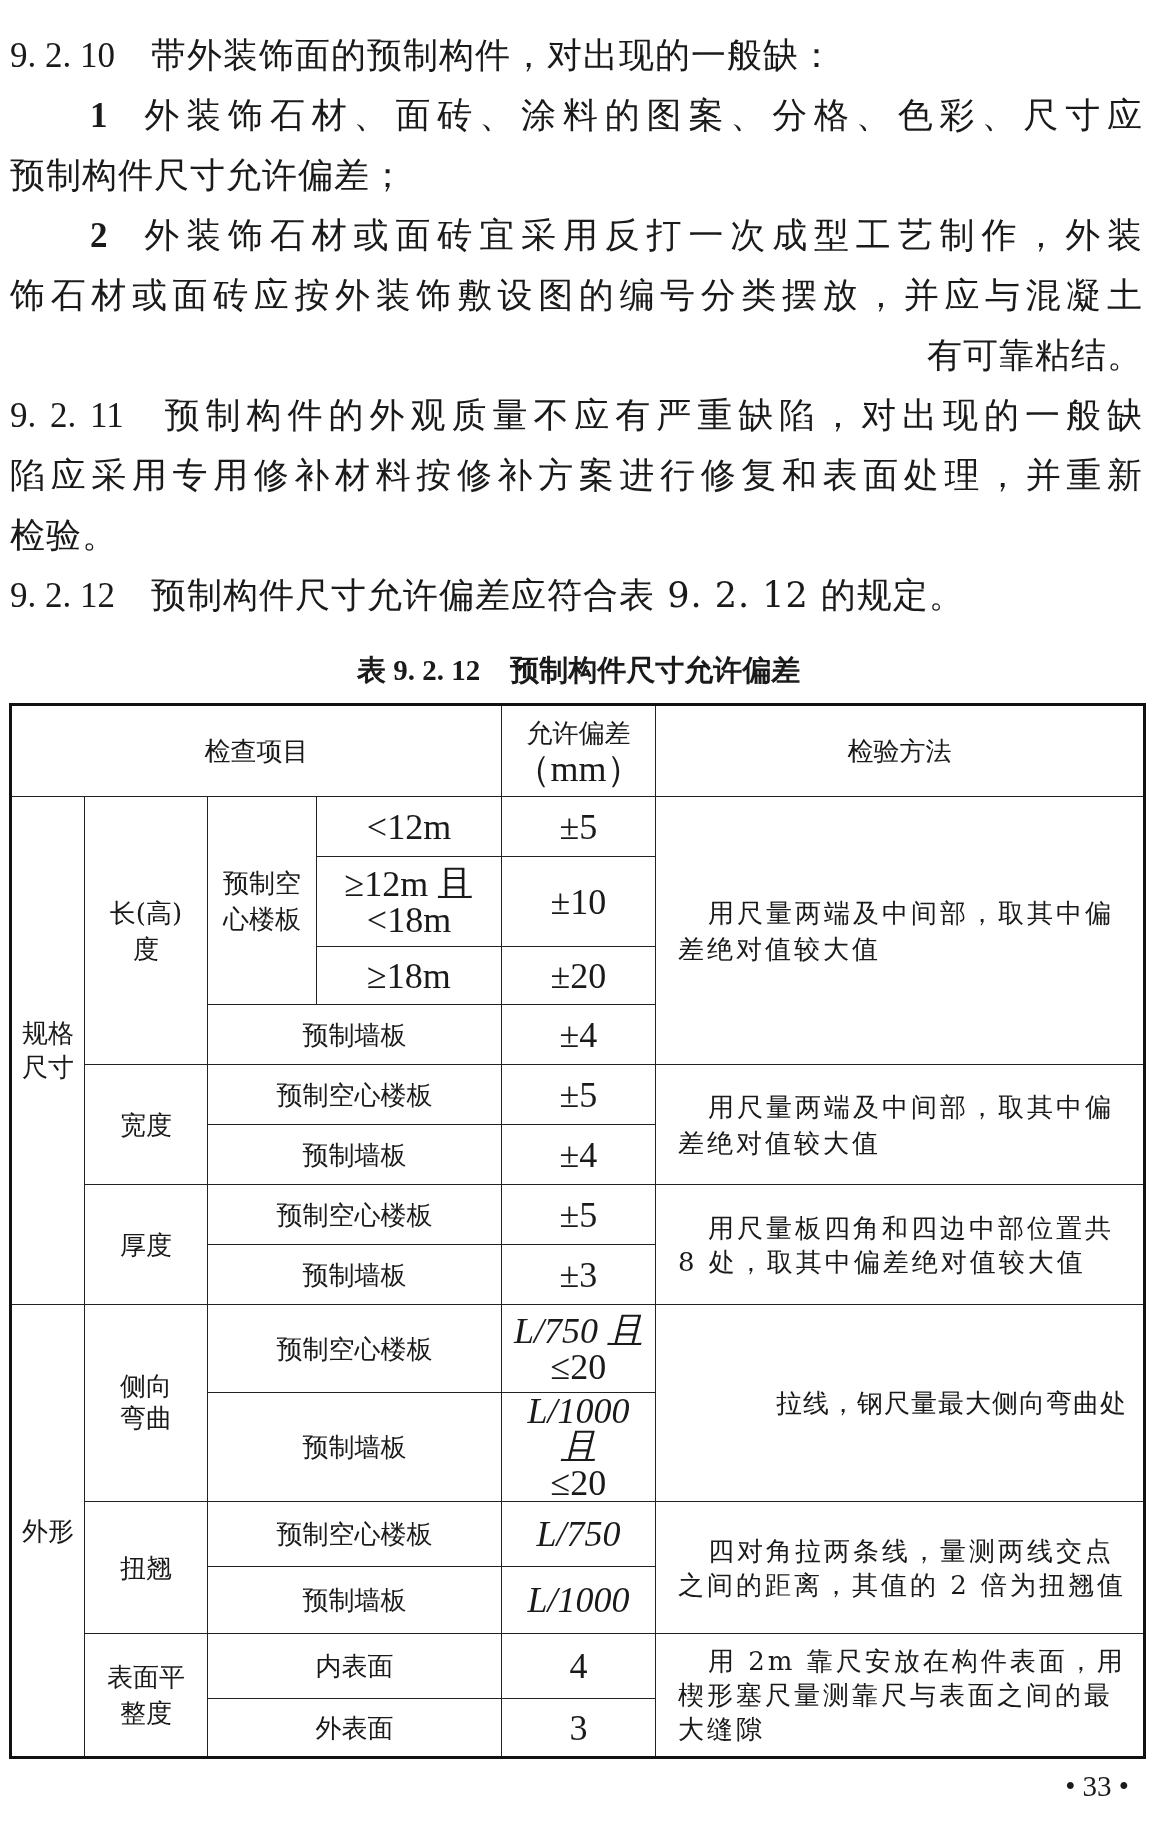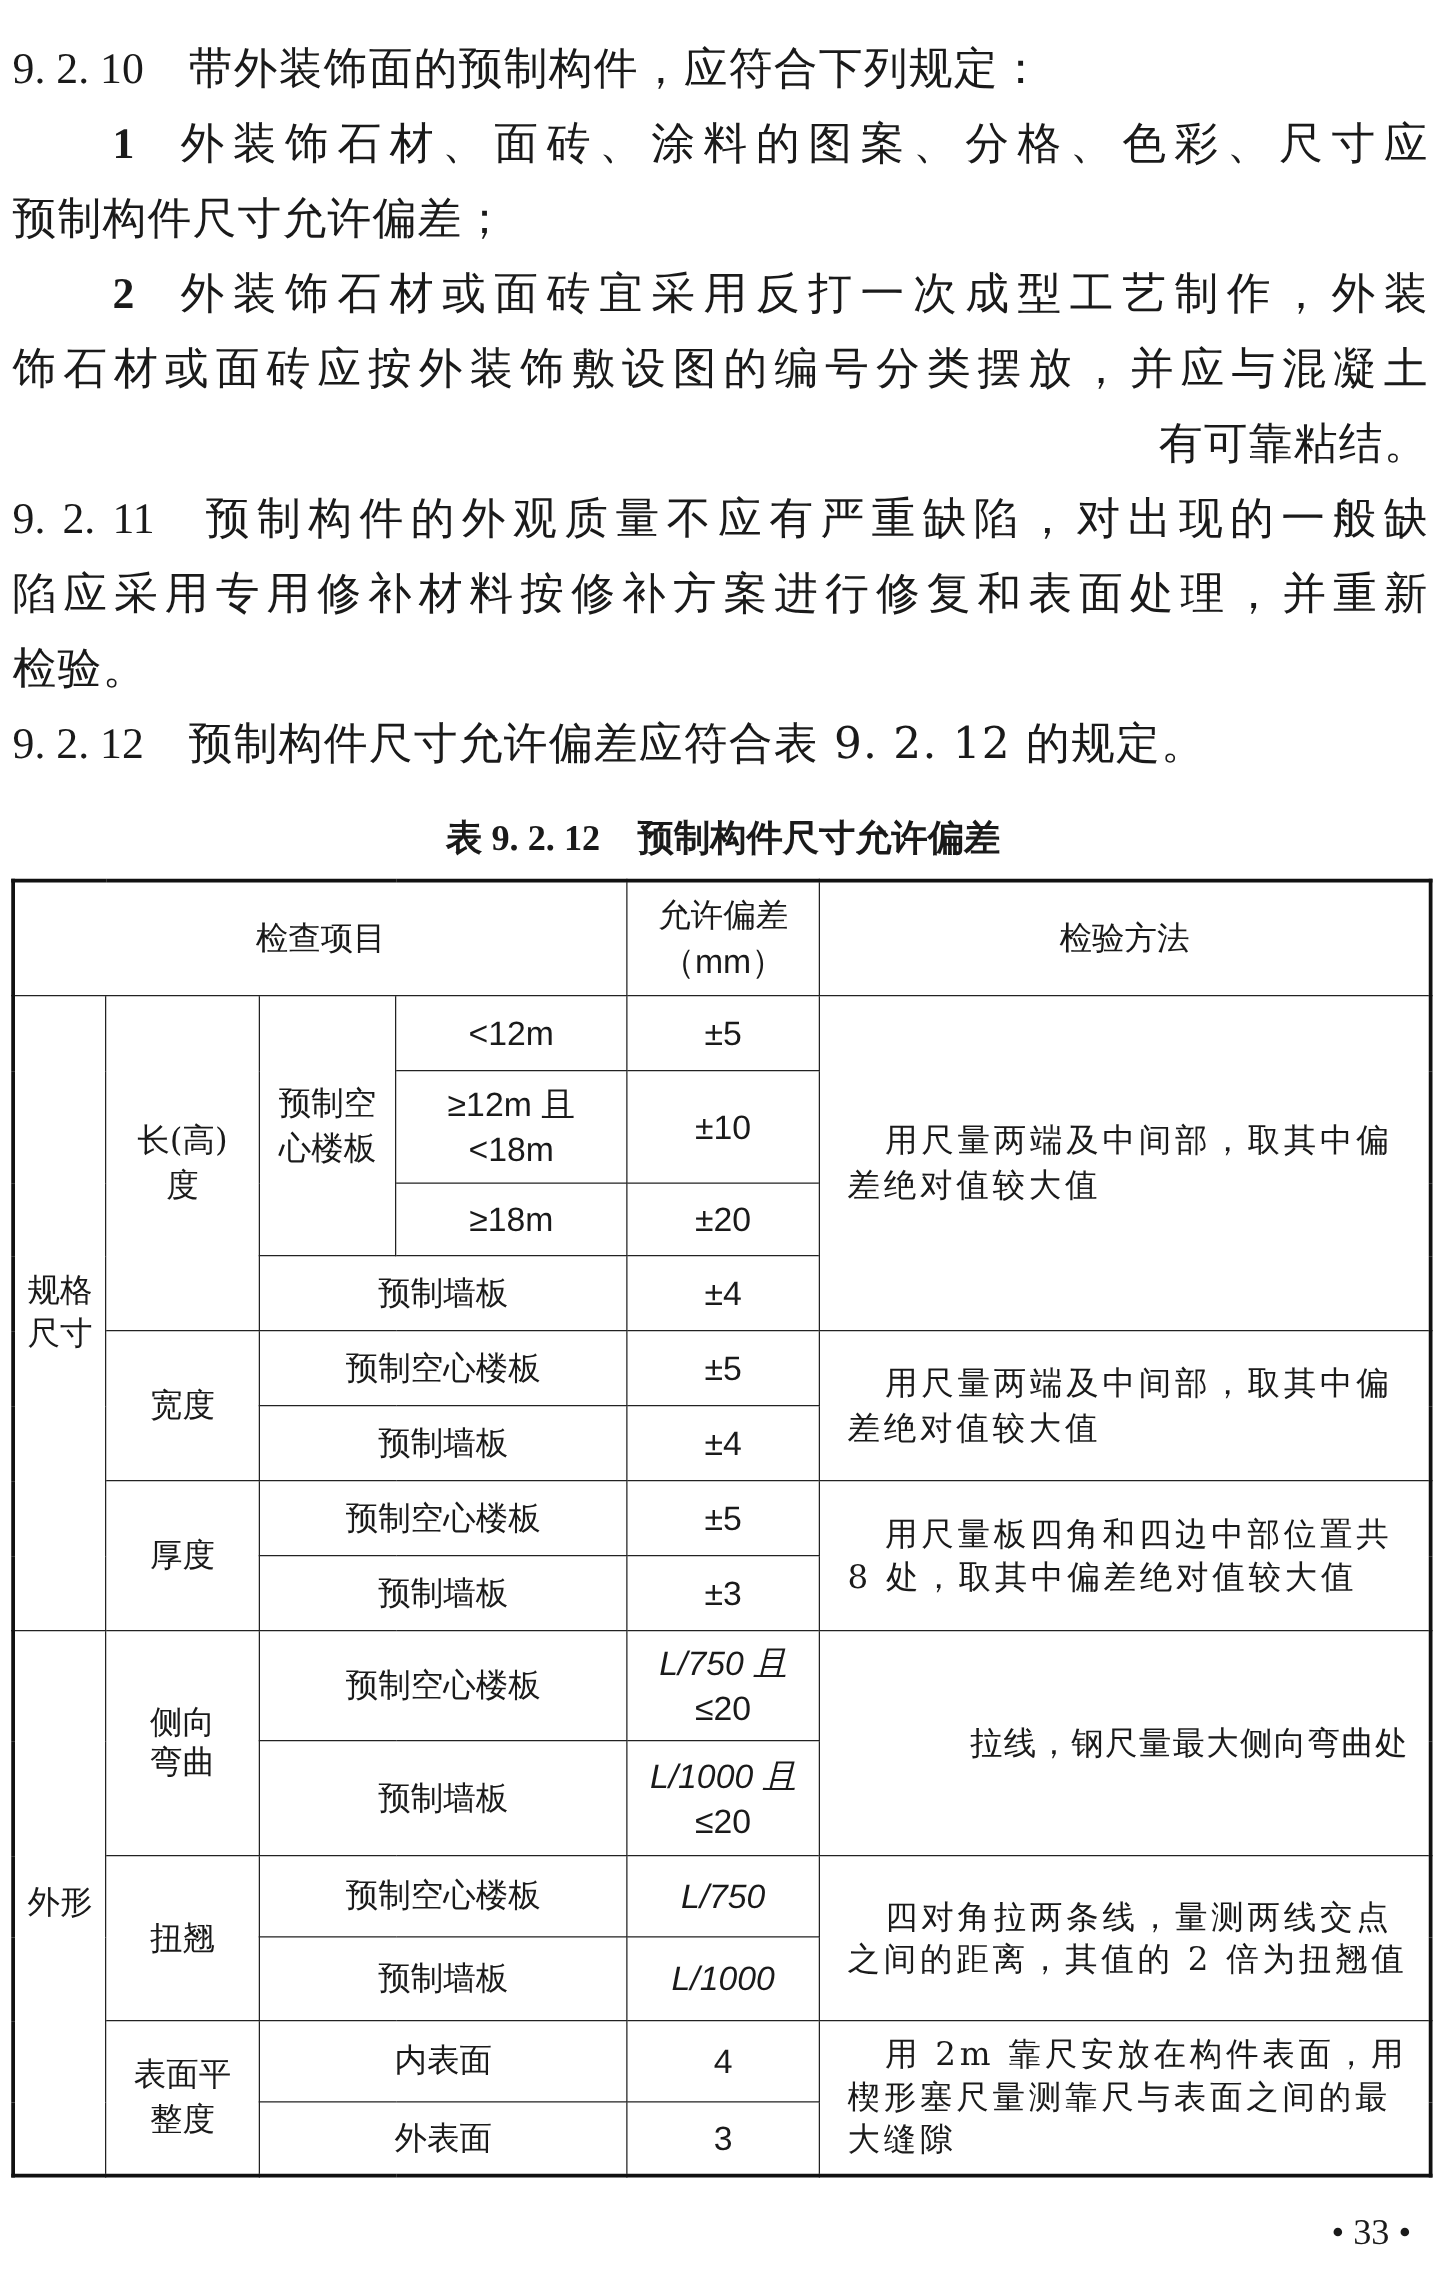--- a/index.html
+++ b/index.html
@@ -32,31 +32,31 @@
   }
   table.spec td, table.spec th {
     border:1.6px solid #222;
     text-align:center; vertical-align:middle;
     padding:0 4px; font-weight:normal; line-height:36px;
   }
   table.spec td.method {
     text-align:left; padding:0 16px 0 22px; letter-spacing:3px; line-height:36px;
   }
   table.spec td.method .indent { display:inline-block; width:30px; }
-  .num { font-family:Liberation Sans, sans-serif; font-size:27px; }
+  .num { font-family:Liberation Serif, serif; font-size:36px; }
   .page-no {
     position:absolute; right:28px; top:1770px;
     font-family:"Liberation Serif", serif; font-size:29px;
   }
 </style>
 </head>
 <body>
 
 <div class="line" style="top:35px;">
-  <span class="clause-no">9. 2. 10</span><span>带外装饰面的预制构件，应符合下列规定：</span>
+  <span class="clause-no">9. 2. 10</span><span>带外装饰面的预制构件，对出现的一般缺：</span>
 </div>
 <div class="line just" style="top:95px;">
   <span class="item-no">1</span><span>外装饰石材、面砖、涂料的图案、分格、色彩、尺寸应</span>
 </div>
 <div class="line" style="top:155px;">
   <span>预制构件尺寸允许偏差；</span>
 </div>
 <div class="line just" style="top:215px;">
   <span class="item-no">2</span><span>外装饰石材或面砖宜采用反打一次成型工艺制作，外装</span>
 </div>

